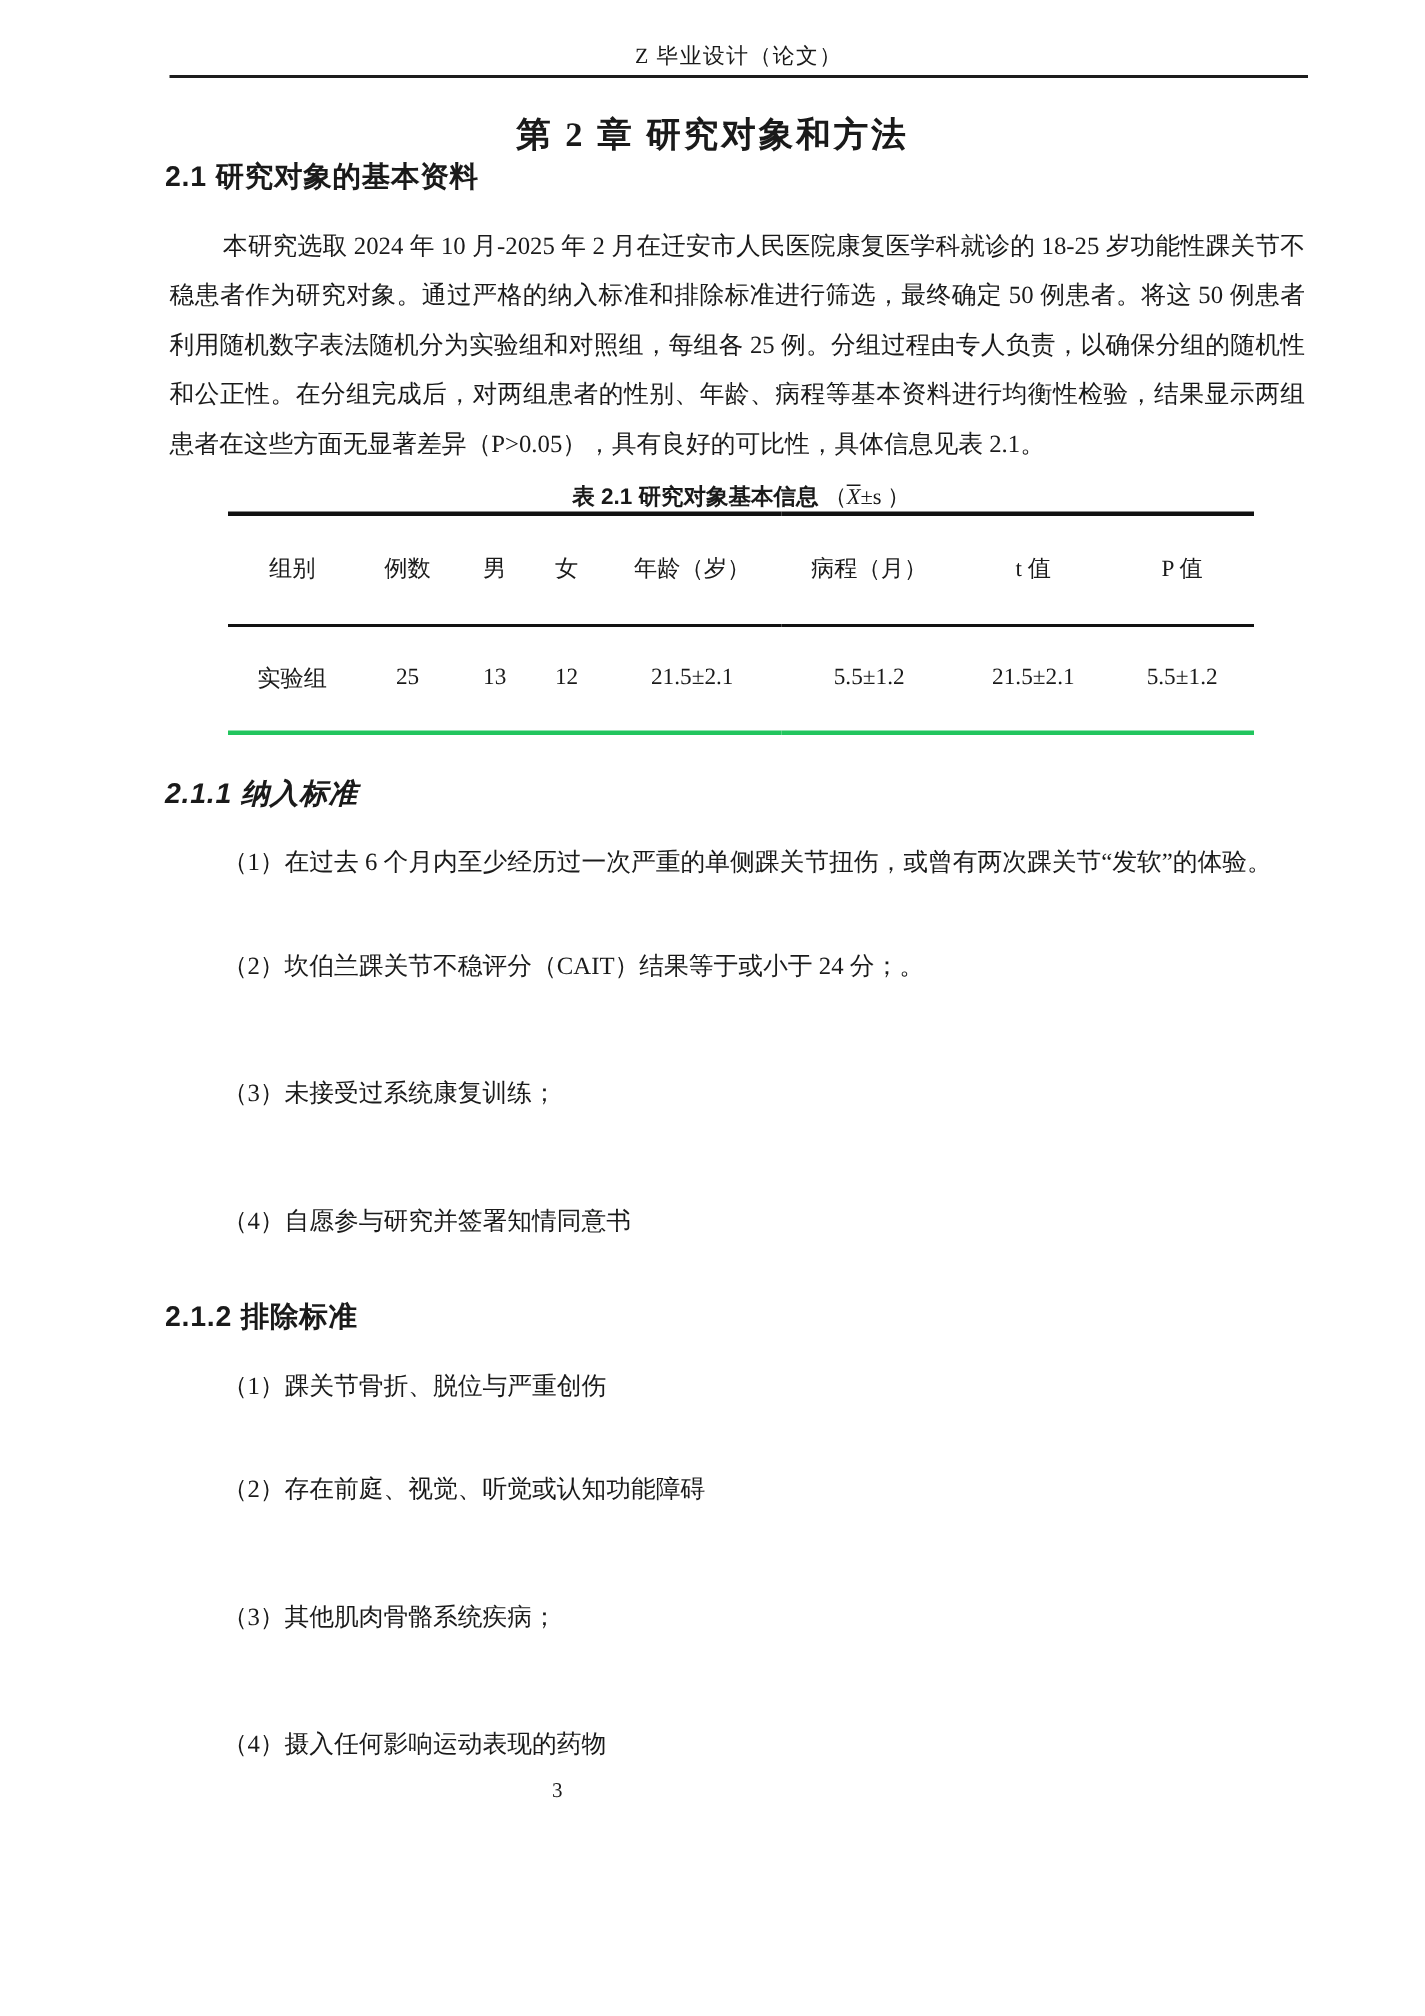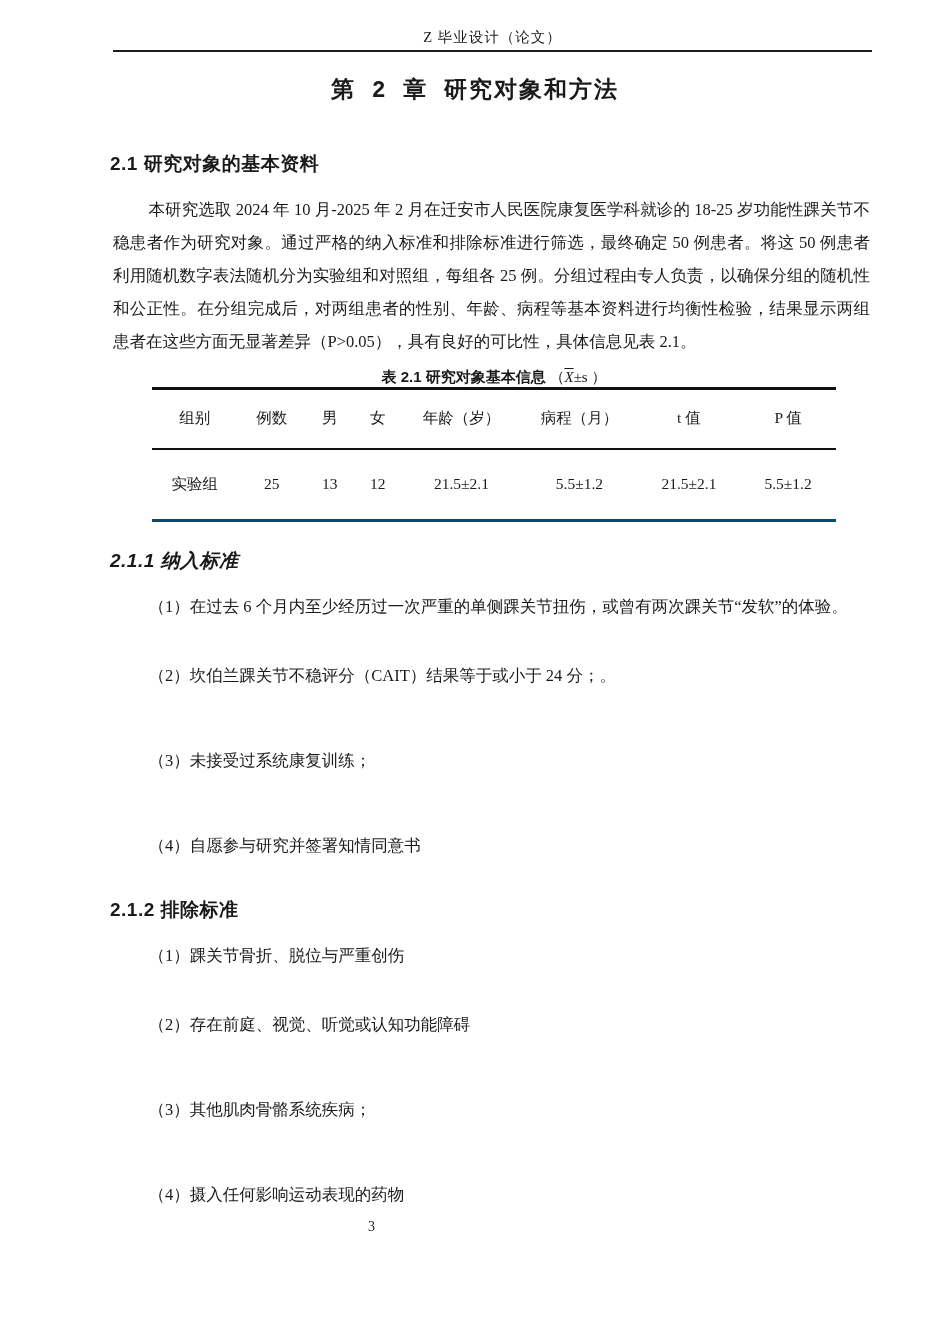--- a/index.html
+++ b/index.html
@@ -18,33 +18,33 @@
     padding-top: 28px;
     padding-bottom: 3px;
     text-align: center;
     font-size: 14.5px;
     letter-spacing: 1px;
     border-bottom: 2px solid #1d1d1d;
   }
   .chapter-title {
     margin-top: 22px;
     text-align: center;
-    font-family: Liberation Mono, monospace;
+    font-family: Liberation Serif, serif;
     font-weight: 700;
     font-size: 23px;
     letter-spacing: 2px;
   }
   .section-heading {
     margin: 0 80px 0 110px;
     font-family: "Liberation Sans", "DejaVu Sans", sans-serif;
     font-weight: 700;
     font-size: 19px;
     letter-spacing: 0.5px;
   }
-  .sh-21   { margin-top: 46px; }
+  .sh-21   { }
   .sh-211  { margin-top: 26px; font-style: italic; }
   .sh-212  { margin-top: 35px; }
   .body-par {
     margin: 16px 80px 0 113px;
     font-size: 16.5px;
     line-height: 33px;
     text-align: justify;
     text-indent: 2.15em;
   }
   .list-item {
@@ -77,29 +77,29 @@
   }
   table.stats {
     width: 100%;
     border-collapse: collapse;
     table-layout: fixed;
     border-top: 3px solid #111;
     border-bottom: 3px solid #111;
     font-size: 15.5px;
   }
   table.stats thead tr { border-bottom: 2px solid #111; }
-  table.stats tbody tr:first-child { border-bottom: 3px solid #0c4a6e; }
+  table.stats tbody tr:first-child { border-bottom: 3px solid #22c55e; }
   table.stats th, table.stats td {
     font-weight: 400;
     text-align: center;
     vertical-align: middle;
     padding: 4px 2px;
     overflow-wrap: anywhere;
   }
-  table.stats thead tr { height: 60px; font-family: Liberation Serif, serif; }
+  table.stats thead tr { height: 74px; font-family: Liberation Serif, serif; }
   table.stats tbody tr { height: 72px; }
   .page-number {
     margin-top: 8px;
     margin-left: 368px;
     font-size: 14px;
   }
 </style>
 </head>
 <body>
 

